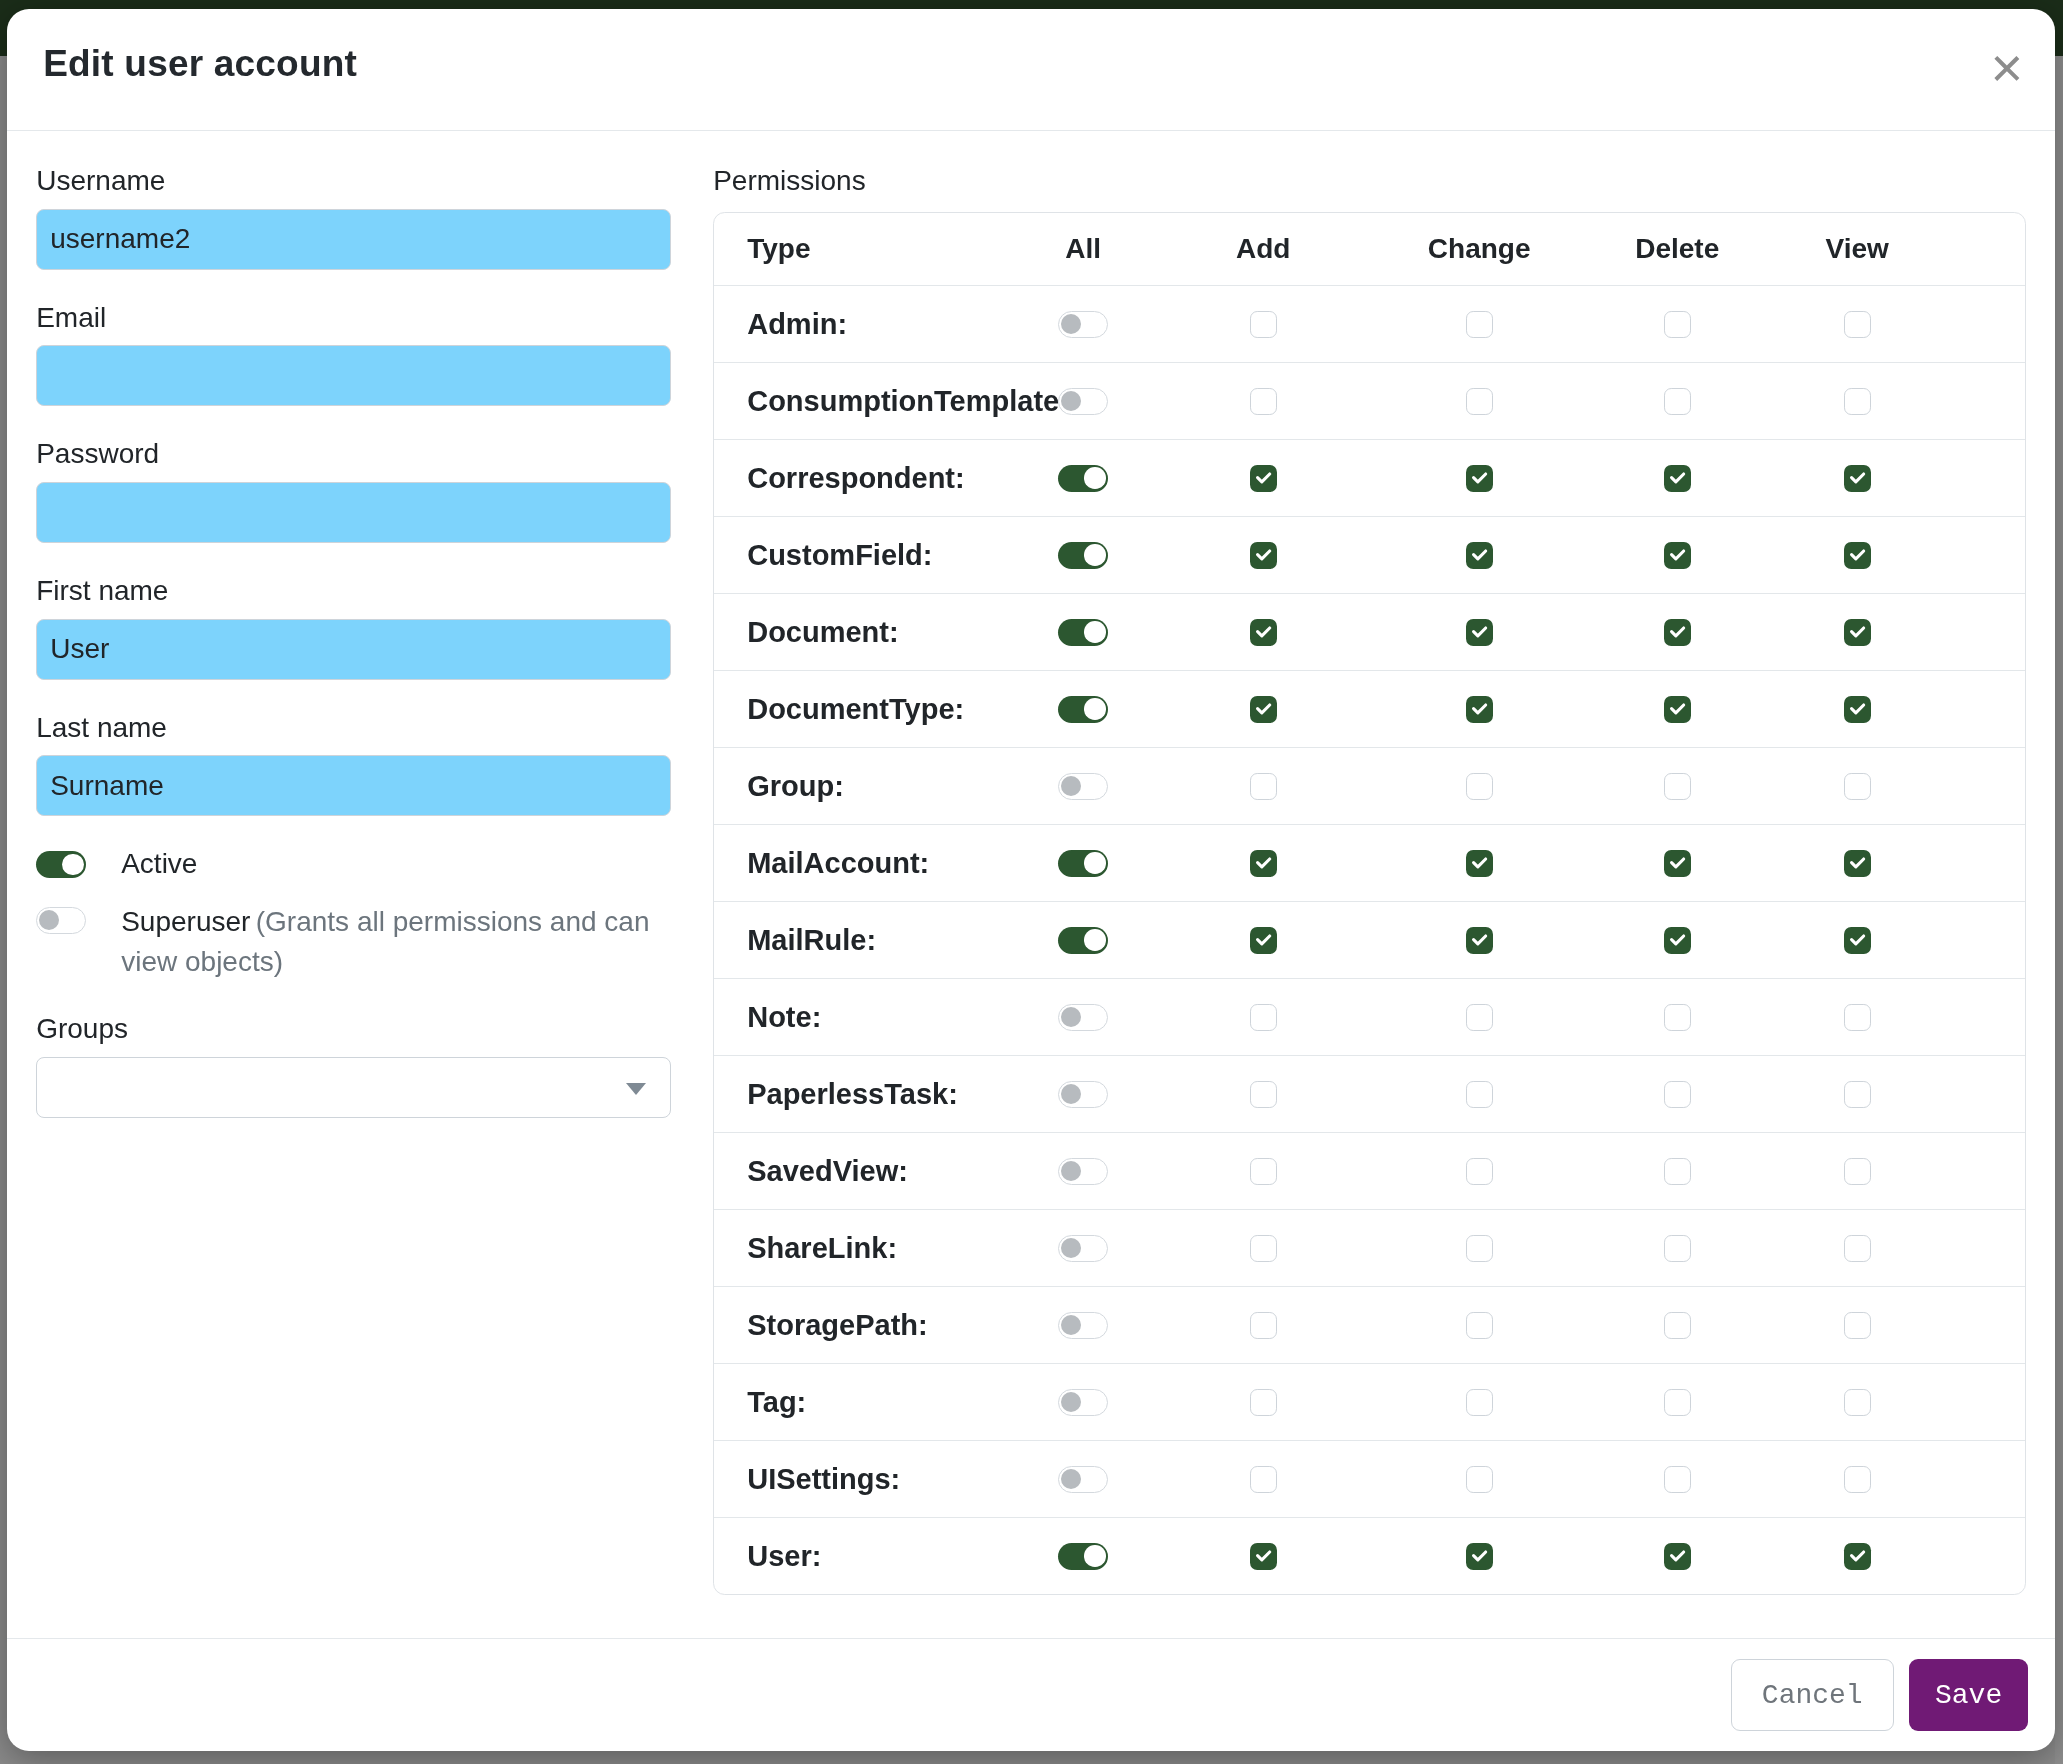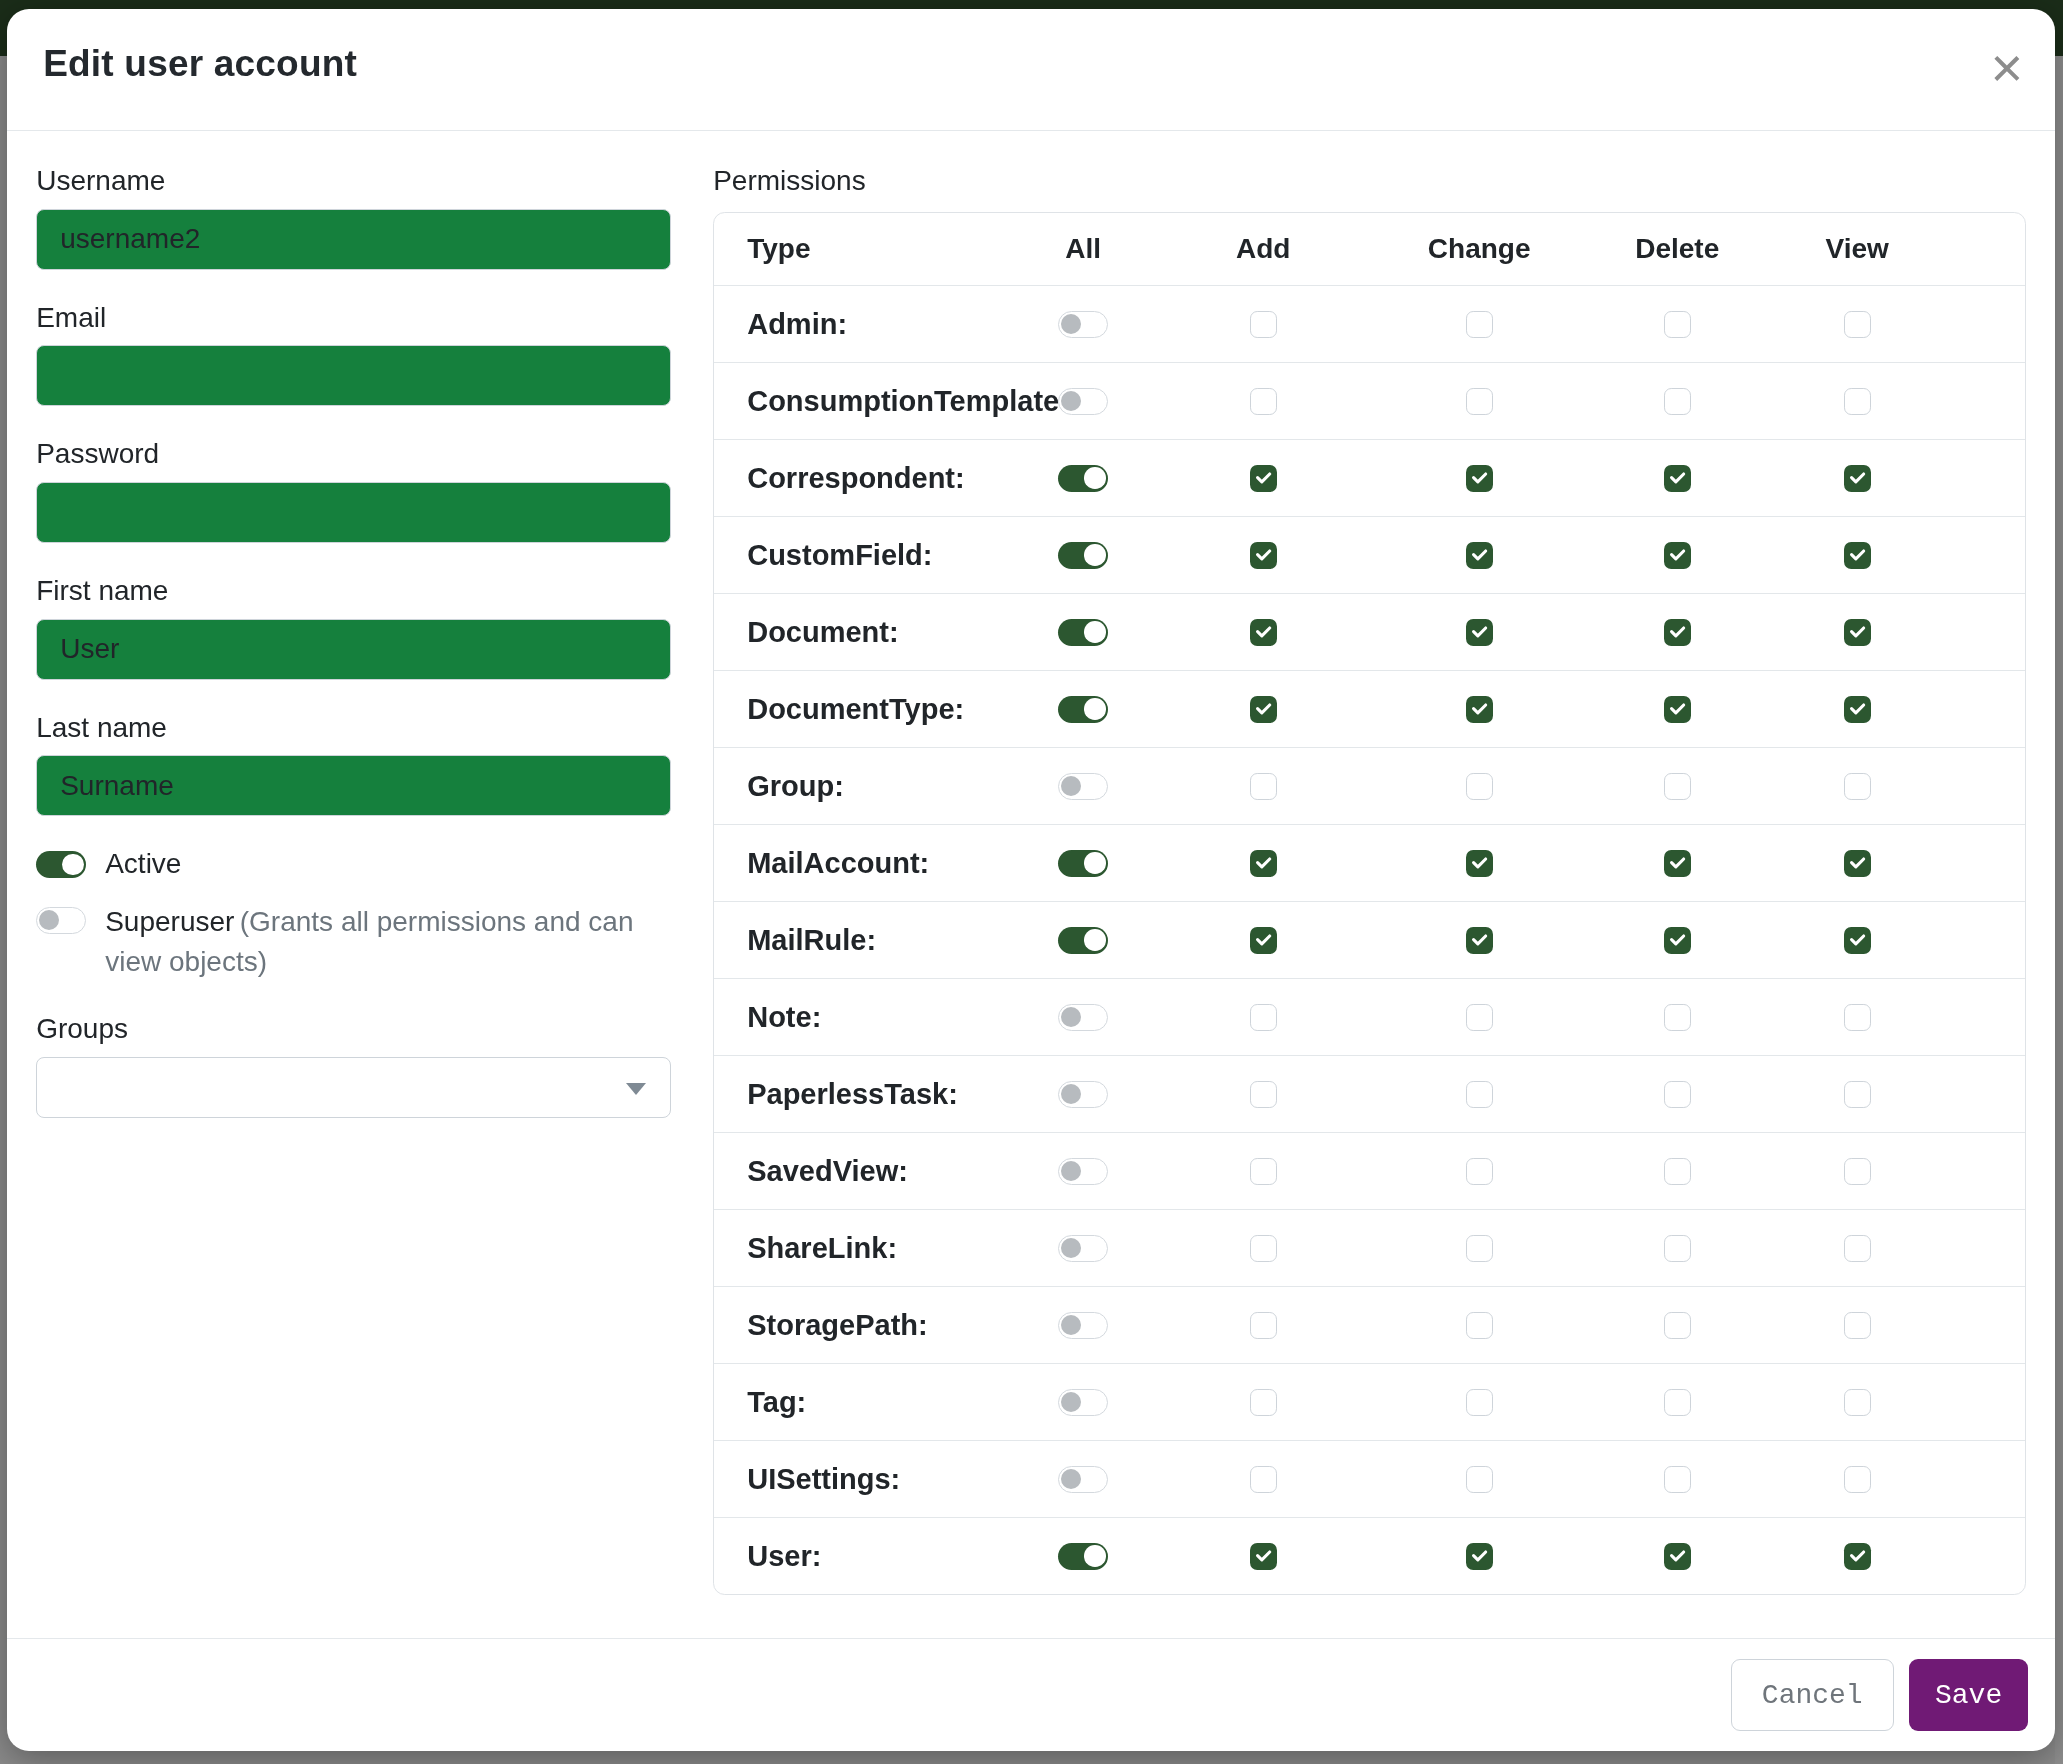--- a/index.html
+++ b/index.html
@@ -32,31 +32,31 @@
   }
 
   .modal-body { flex:1; display:flex; padding:34px 29px 0 29px; overflow:hidden; }
   .left-col { width:635px; flex:none; }
   .right-col { flex:1; margin-left:42px; }
 
   .form-group { margin-bottom:32px; }
   .field-label { display:block; font-size:28px; color:#212529; margin-bottom:11.7px; }
   .text-input {
     width:100%; height:61px; border:1.8px solid #ced4da; border-radius:8px;
-    font-size:28px; color:#212529; padding:0 23px;
-    font-family:"Liberation Sans", sans-serif; outline:none; background:#15803d;
+    font-size:28px; color:#212529; padding:0 13px;
+    font-family:"Liberation Sans", sans-serif; outline:none; background:#7dd3fc;
   }
 
   .switch { width:50px; height:27px; border-radius:14.4px; position:relative; flex:none; display:inline-block; cursor:pointer; }
   .switch.on { background:#2c5730; }
   .switch.on .knob { position:absolute; right:2.7px; top:2.7px; width:21.6px; height:21.6px; border-radius:50%; background:#fff; }
   .switch.off { background:#fff; border:1.8px solid #d4d9de; }
   .switch.off .knob { position:absolute; left:1.8px; top:1.8px; width:20px; height:20px; border-radius:50%; background:#b7bbbf; }
 
-  .switch-row { display:flex; align-items:center; margin-bottom:21.6px; }
+  .switch-row { display:flex; align-items:center; margin-bottom:21.6px;gap:16px; }
   .switch-row.superuser { align-items:flex-start; margin-bottom:31px; }
   .switch-row.superuser .switch { margin-top:5.4px; }
   .switch-label { font-size:28px; font-weight:500; color:#212529; margin-left:19px; }
   .switch-text { margin-left:19px; width:590px; line-height:40px; font-size:28px; }
   .switch-text .bold { font-weight:500; color:#212529; }
   .switch-text .hint { color:#6c757d; margin-left:5.4px; }
 
   .select-box { position:relative; width:100%; height:61px; border:1.8px solid #ced4da; border-radius:8px; background:#fff; cursor:pointer; }
   .caret {
     position:absolute; right:24px; top:25px; width:0; height:0;

